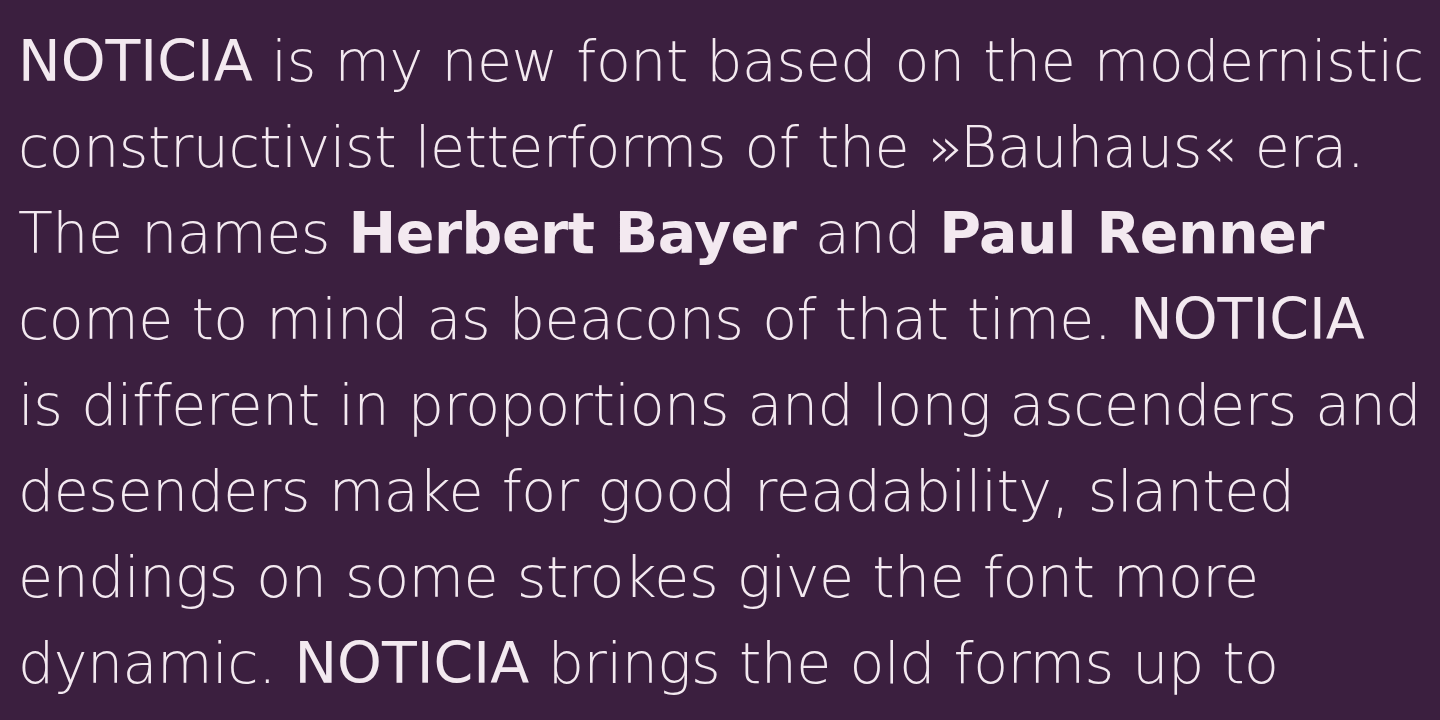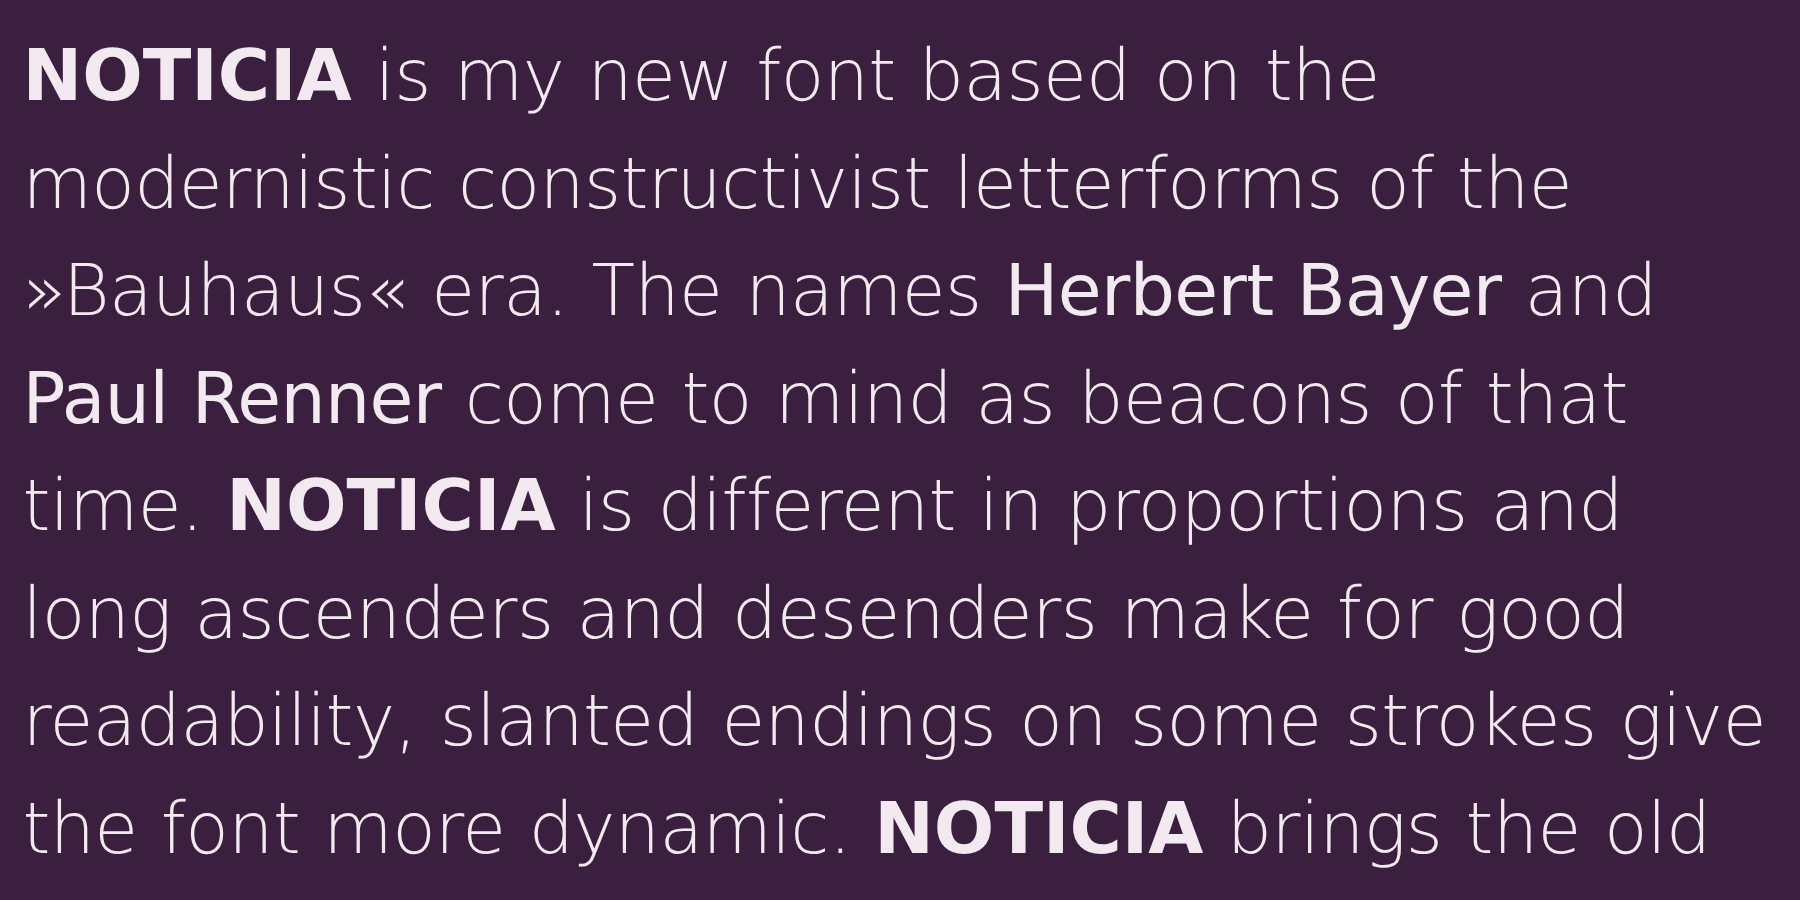--- a/index.html
+++ b/index.html
@@ -24,25 +24,25 @@
     font-size: 57px;
     line-height: 86px;
     letter-spacing: -0.5px;
     word-spacing: 1px;
     text-align: left;
   }
   .specimen .para {
     margin: 0;
   }
   .specimen b {
-    font-weight: 400;
+    font-weight: 700;
     letter-spacing: -0.5px;
   }
   .specimen .caps {
-    font-weight: 700;
+    font-weight: 400;
     letter-spacing: 0px;
   }
 </style>
 </head>
 <body>
 
 <div class="specimen">
   <p class="para">
     <span class="caps">NOTICIA</span><span> is my new font based on the modernistic constructivist letterforms of the »Bauhaus« era. The names </span><b>Herbert Bayer</b><span> and </span><b>Paul Renner</b><span> come to mind as beacons of that time. </span><span class="caps">NOTICIA</span><span> is different in proportions and long ascenders and desenders make for good readability, slanted endings on some strokes give the font more dynamic. </span><span class="caps">NOTICIA</span><span> brings the old forms up to todays standards in typography.</span>
   </p>

